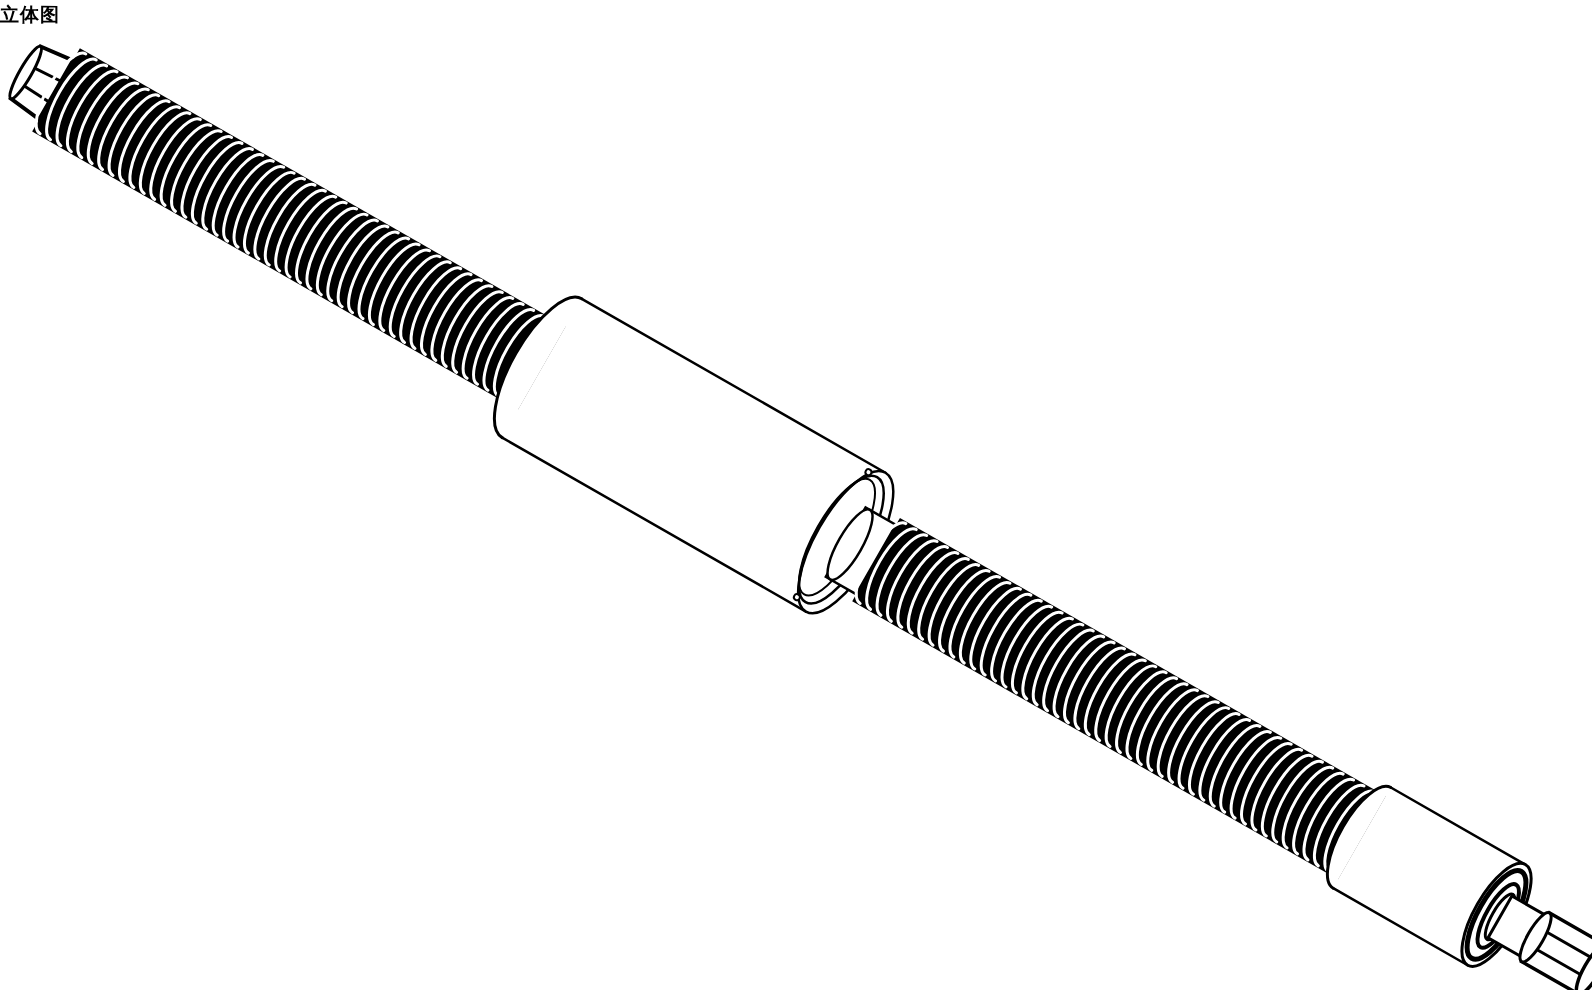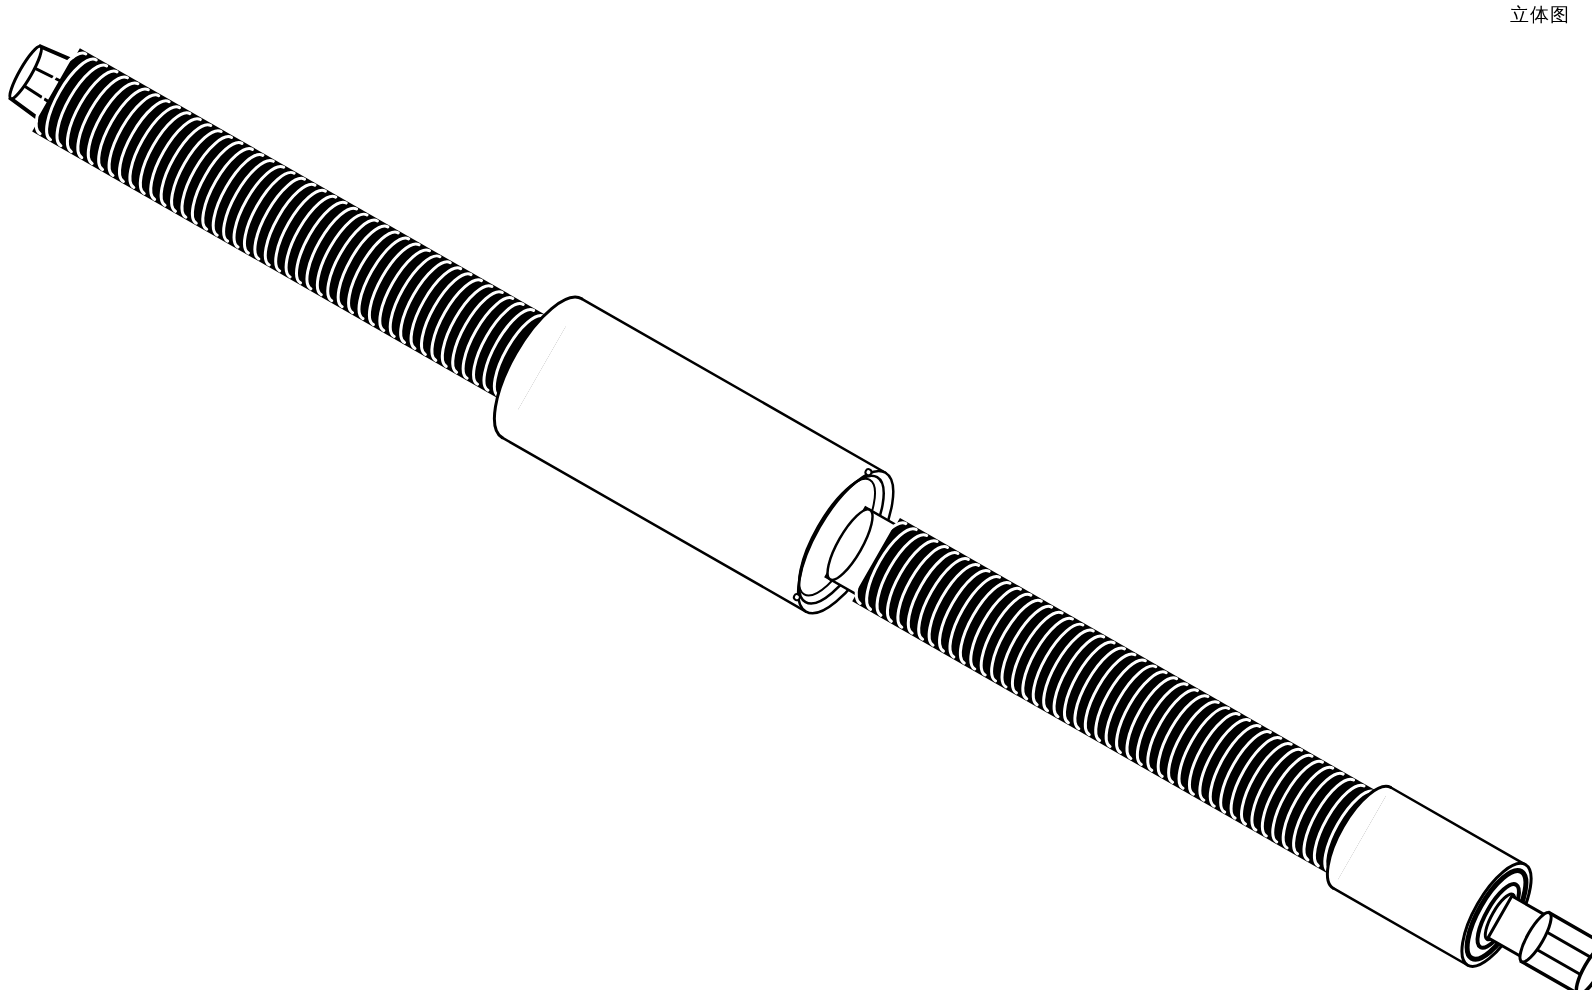--- a/index.html
+++ b/index.html
@@ -1,17 +1,17 @@
 <!DOCTYPE html>
 <html><head>
 <meta charset="utf-8">
 <style>
   html, body { margin: 0; padding: 0; background: #ffffff; }
   body { width: 1592px; height: 990px; position: relative; overflow: hidden; font-family: "DejaVu Serif", serif; }
-  .title { position: absolute; top: 2px; left: 0; width: 1570px; text-align: right; font-size: 19px; font-weight: normal; color: #000; letter-spacing: 1px; }
+  .title { position: absolute; top: 2px; left: 0; width: 1570px; text-align: left; font-size: 19px; font-weight: bold; color: #000; letter-spacing: 1px; }
   svg { position: absolute; left: 0; top: 0; }
 </style>
 </head>
 <body>
 
 <div class="title">立体图</div>
 
 <svg width="1592" height="990" viewBox="0 0 1592 990">
   <defs>
     

